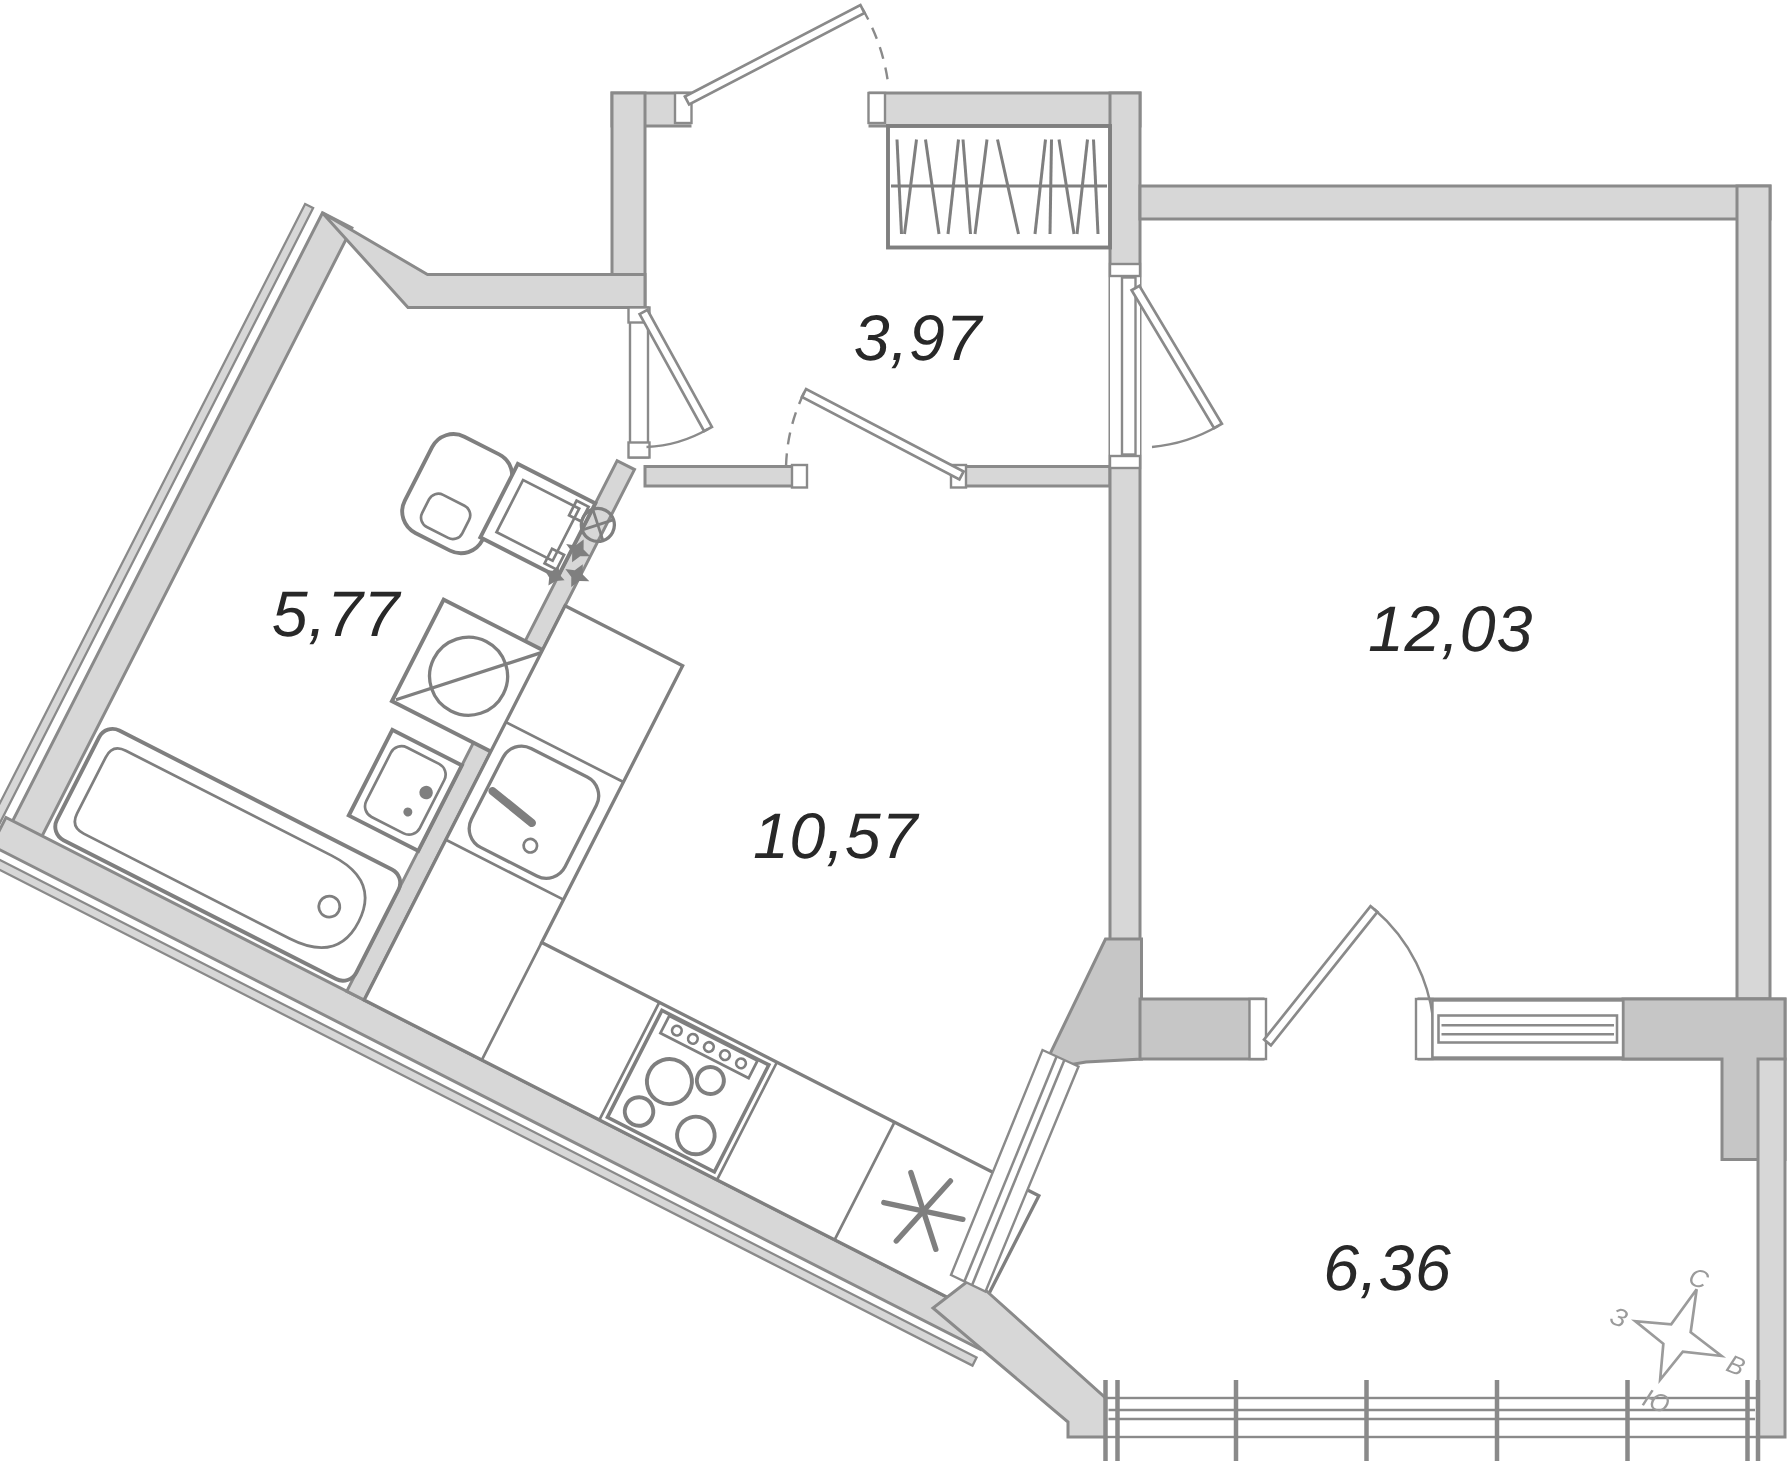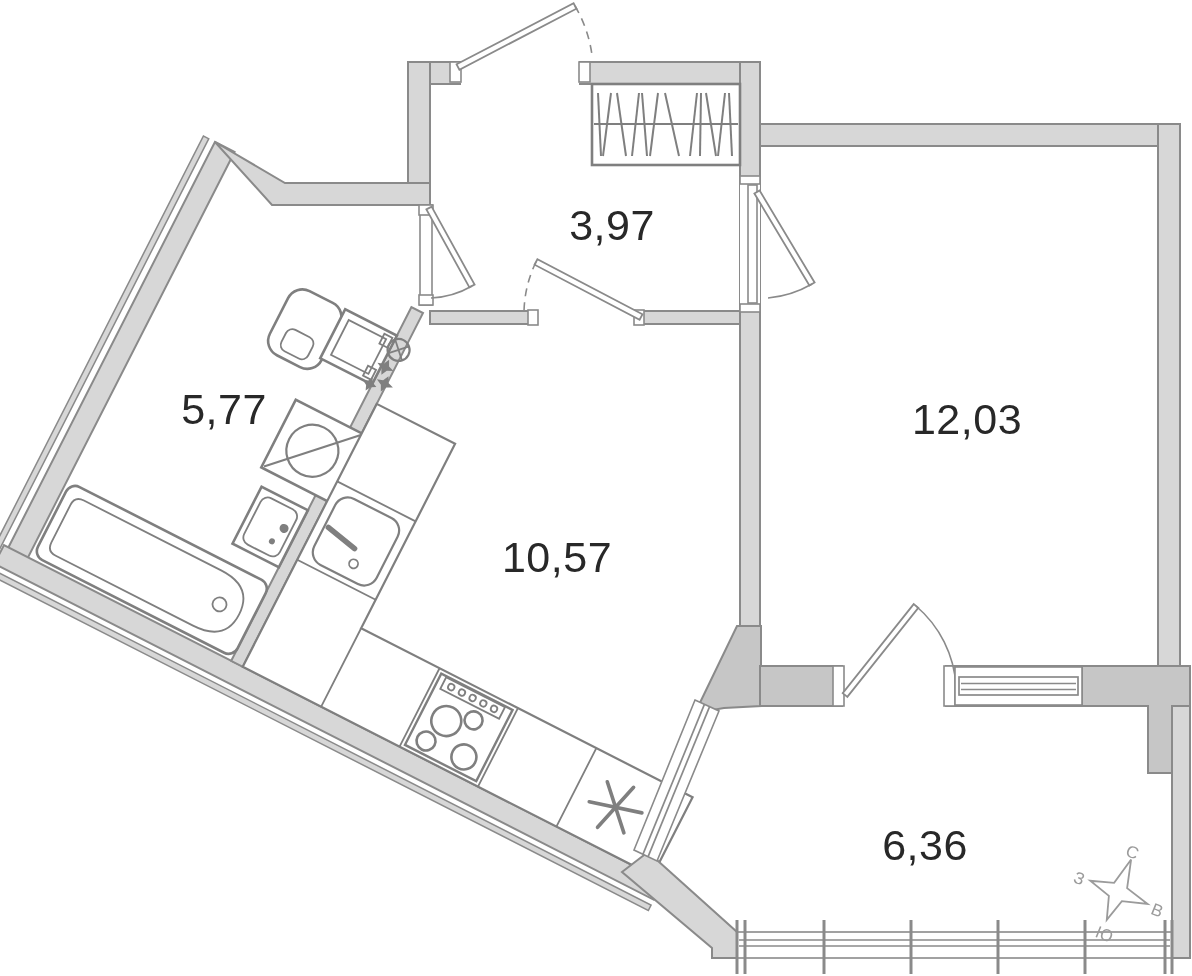--- a/index.html
+++ b/index.html
@@ -1,17 +1,17 @@
 <!DOCTYPE html>
 <html style="--background: #ffffff; --wall_light: #d7d7d7; --wall_dark: #c6c6c6; --outline: #8a8a8a; --fixture: #7f7f7f; --label: #282828; --compass: #9b9b9b;"><head>
 <meta charset="utf-8">
 <style>
   html,body{margin:0;padding:0;background:#fff;}
   #stage{position:relative;width:1192px;height:976px;background:var(--background,#fff);overflow:hidden;
-         font-family:"Liberation Sans",sans-serif;}
+         font-family:"Liberation Sans",sans-serif;font-style:italic;}
   svg{position:absolute;left:0;top:0;}
   .wallL{fill:var(--wall_light);stroke:var(--outline);stroke-width:2;}
   .wallD{fill:var(--wall_dark);stroke:var(--outline);stroke-width:2;}
   .open {fill:#fff;stroke:none;}
   .jamb {fill:#fff;stroke:var(--outline);stroke-width:1.6;}
   .leaf {fill:#fff;stroke:var(--outline);stroke-width:1.8;}
   .arc  {fill:none;stroke:var(--outline);stroke-width:1.6;}
   .arcD {fill:none;stroke:var(--outline);stroke-width:1.6;stroke-dasharray:8 6;}
   .fix  {fill:#fff;stroke:var(--fixture);stroke-width:2.6;}
   .fixT {fill:none;stroke:var(--fixture);stroke-width:1.8;}

